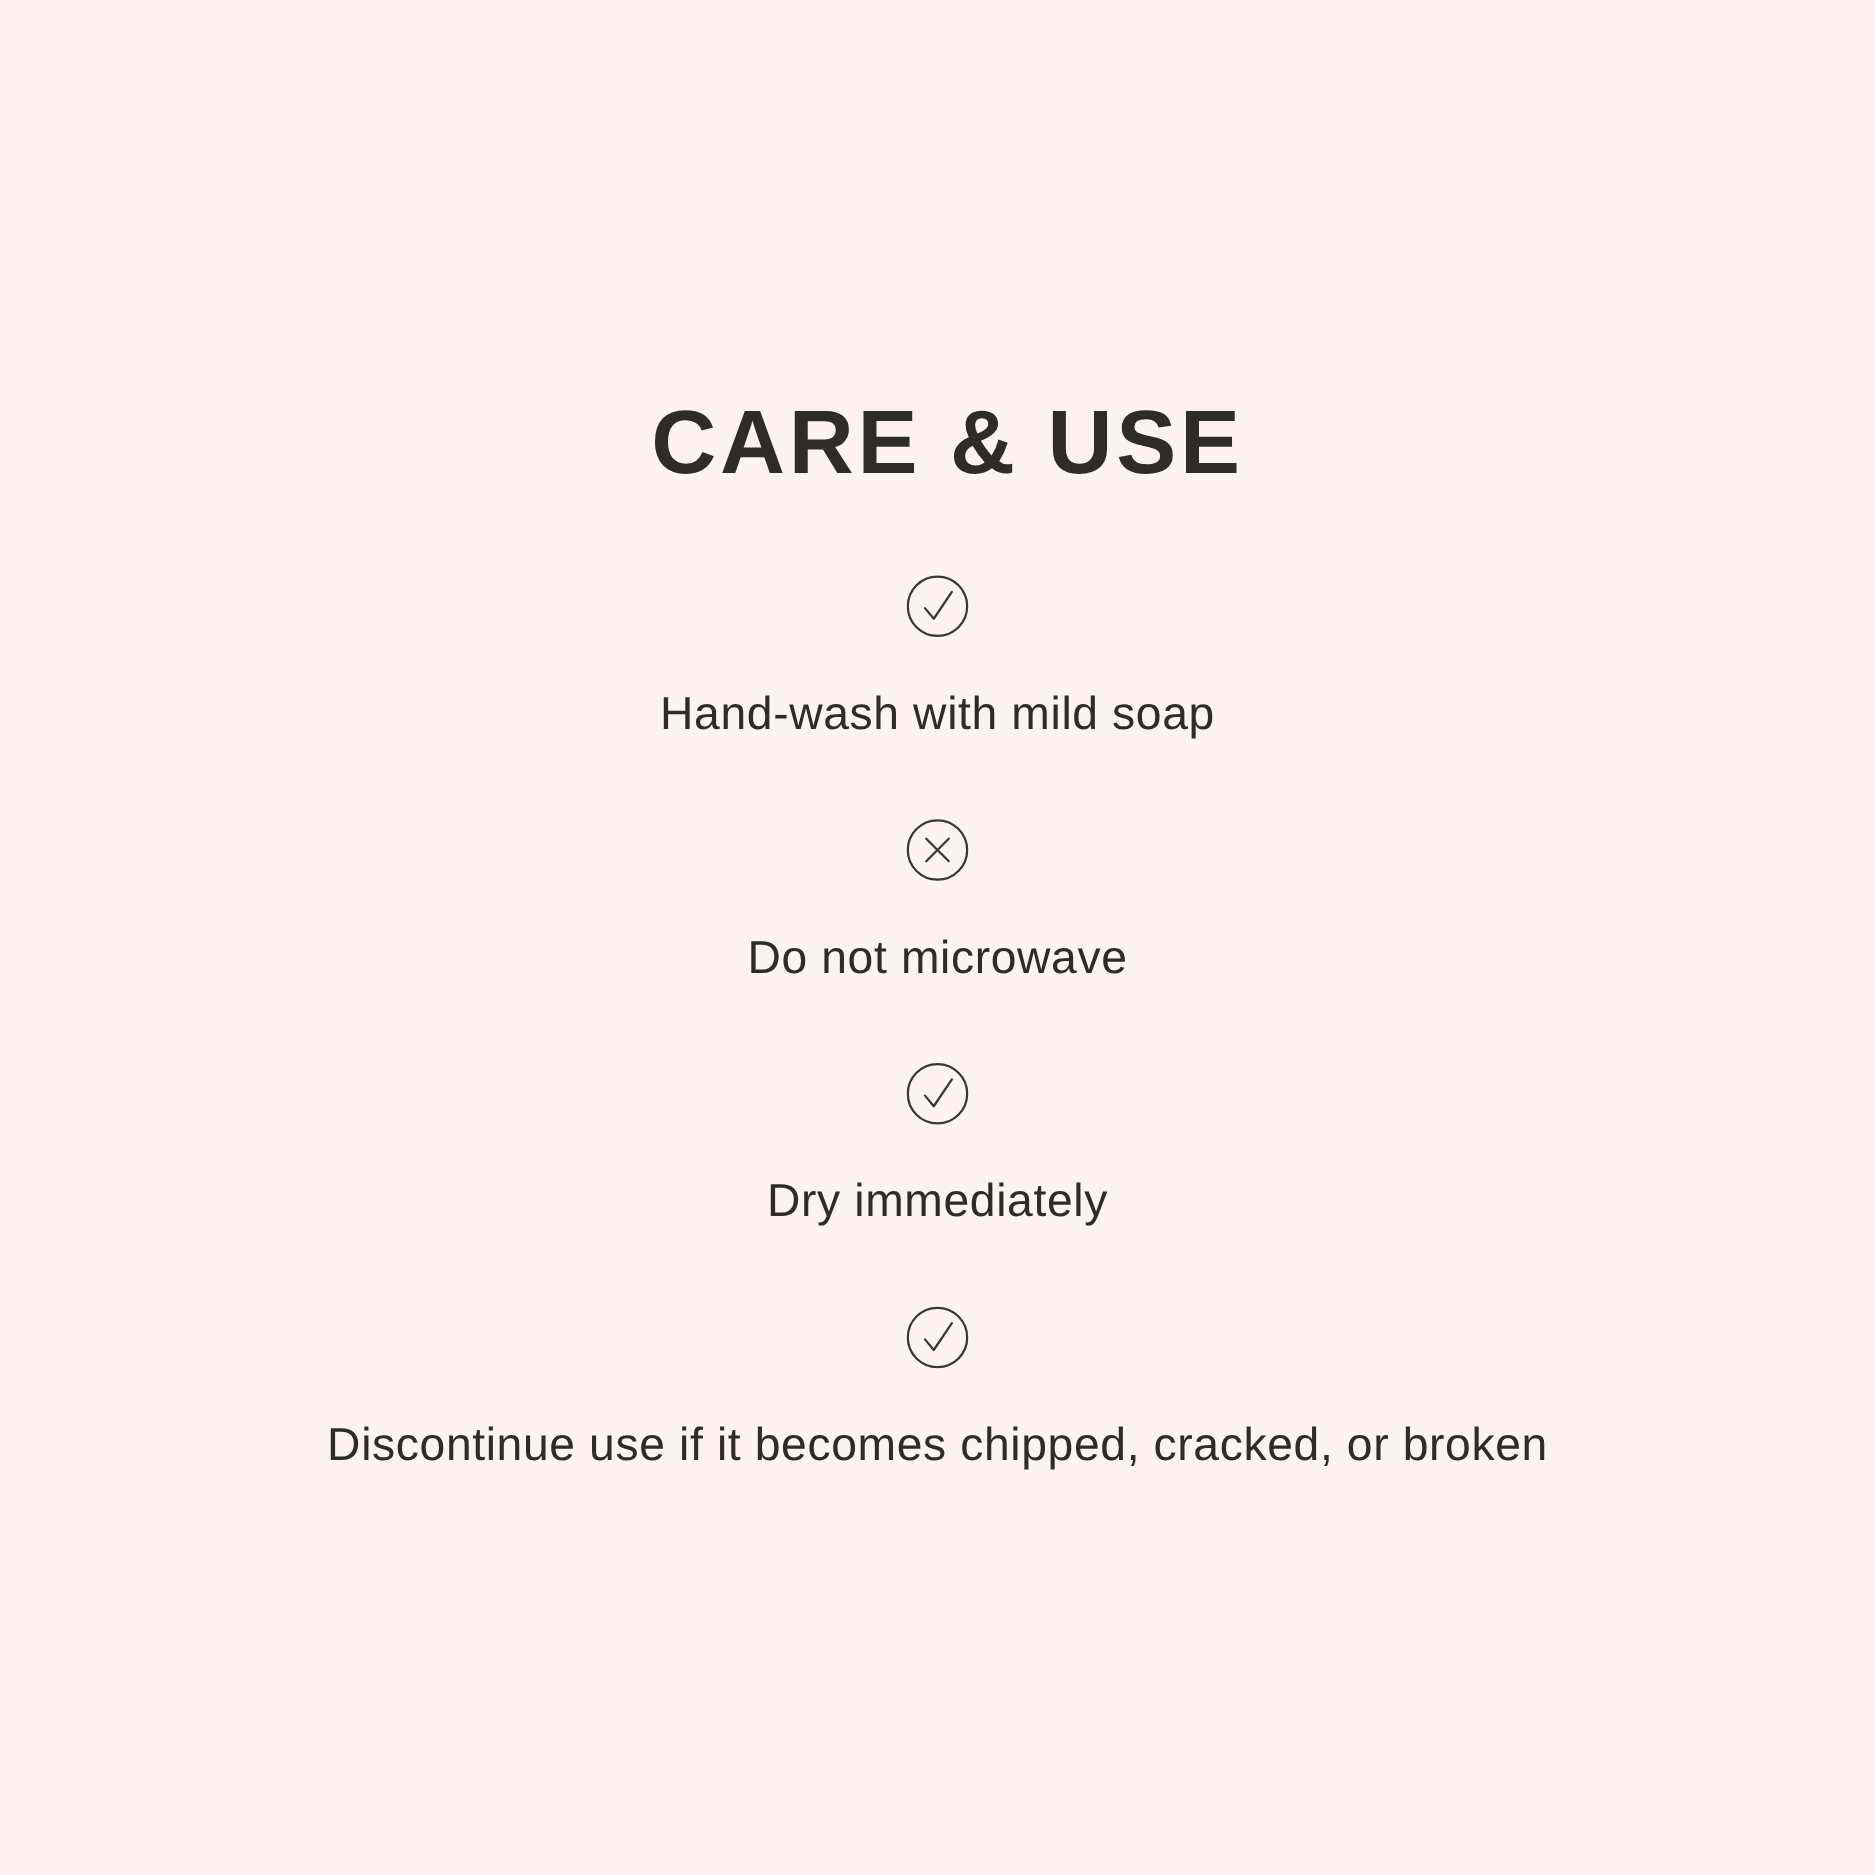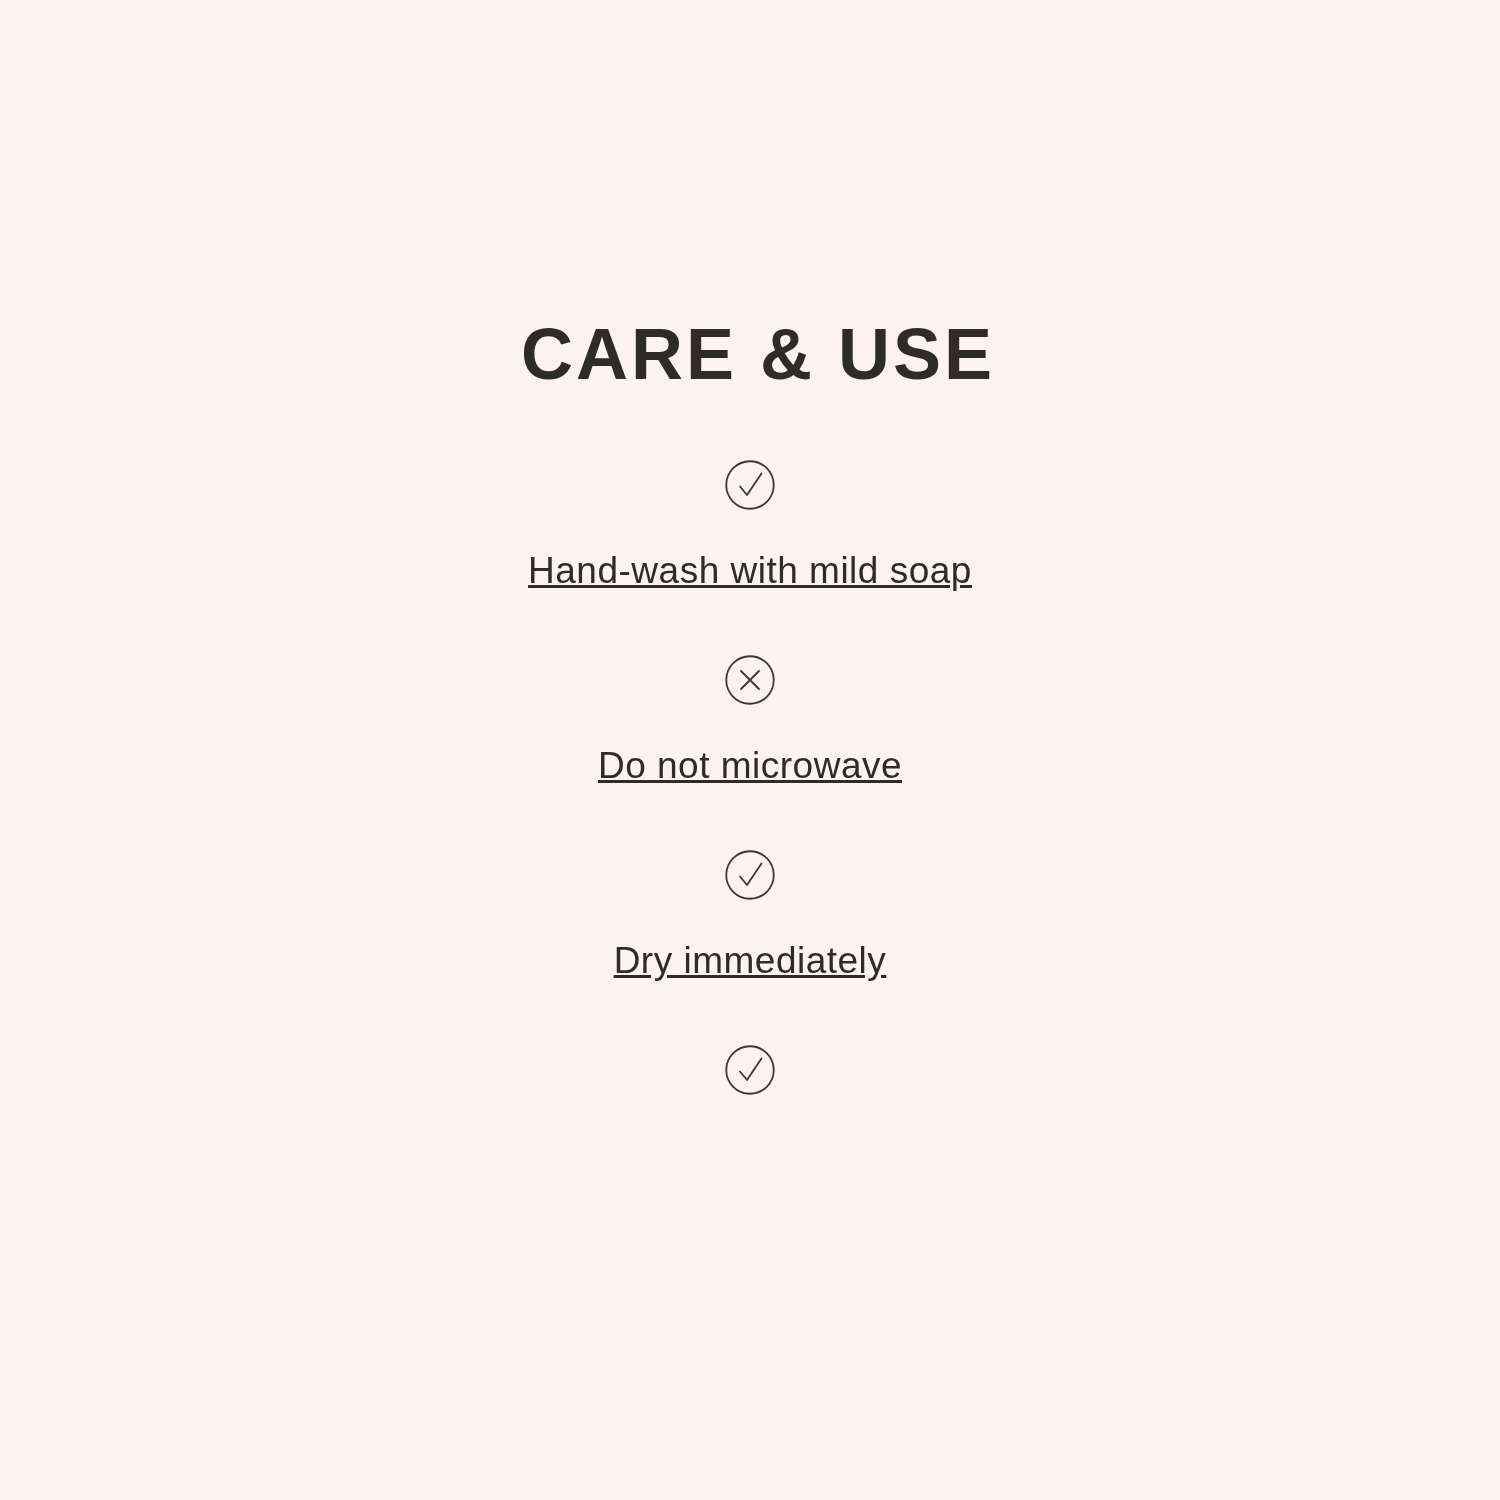--- a/index.html
+++ b/index.html
@@ -26,21 +26,20 @@
     font-size: 72px;
     line-height: 1;
     font-weight: bold;
     letter-spacing: 3px;
     text-align: right;
   }
   .items {
     display: flex;
     flex-direction: column;
     align-items: center;
-    text-decoration: underline;
   }
   .item {
     display: flex;
     flex-direction: column;
     align-items: center;
     margin-bottom: 65px;
   }
   .icon {
     width: 50px;
     height: 50px;
@@ -100,15 +99,16 @@
   </div>
 
   <div class="item">
     <span class="icon" style="color: rgb(60, 55, 51);">
       <svg class="glyph-check" viewBox="0 0 50 50" fill="none" style="display: block;">
         <circle cx="25" cy="25" r="23.75" stroke="currentColor" stroke-width="1.8"></circle>
         <path d="M15 26.5 L22 35 L36.5 13.5" stroke="currentColor" stroke-width="1.8" stroke-linecap="round" stroke-linejoin="round" fill="none"></path>
       </svg>
 
     </span>
+    <div class="label">Discontinue use if it becomes chipped, cracked, or broken</div>
   </div>
 </div>
 </div>
 
 </body></html>

